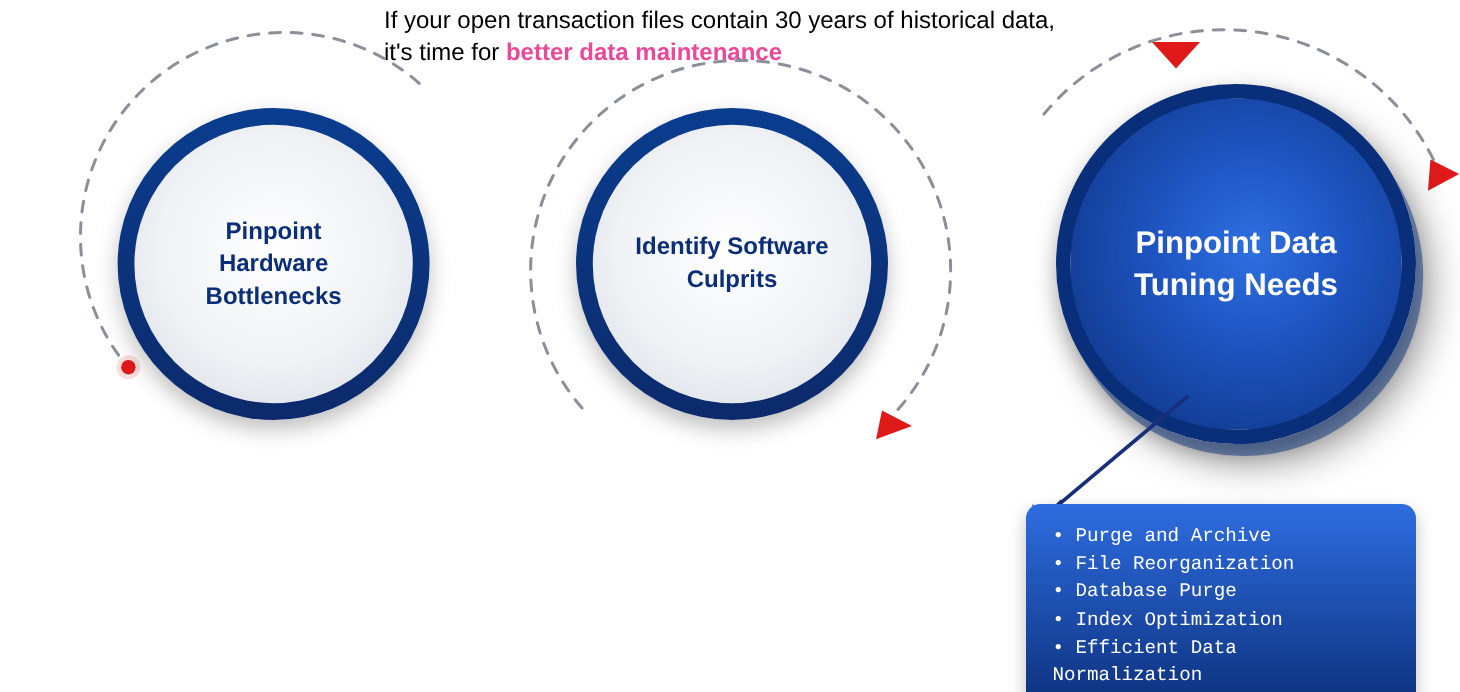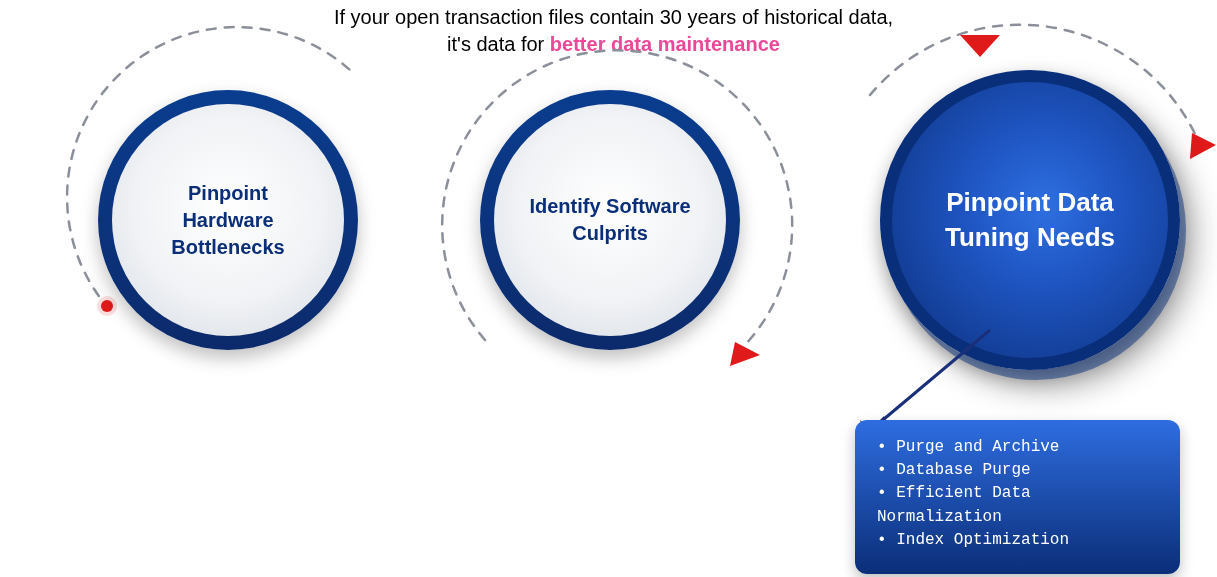--- a/index.html
+++ b/index.html
@@ -18,21 +18,20 @@
     width: 1217px;
     height: 577px;
   }
 
   
   .headline {
     position: absolute;
     top: 4px;
     left: 0;
     right: 20px;
-    text-align: center;
     color: #000;
     font-size: 20px;
     line-height: 1.35;
     font-weight: 500;
     padding-left: 320px;
     padding-right: 290px;
   }
   .headline .emph {
     color: #ec4899;
     font-weight: 700;
@@ -139,21 +138,21 @@
     box-shadow: 0 0 0 4px rgba(224,26,26,0.15);
   }
 </style>
 </head>
 <body>
 
 <div class="stage">
 
   <div class="headline">
     <span>If your open transaction files contain 30 years of historical data,</span><br>
-    <span>it's data for </span><span class="emph">better data maintenance</span>
+    <span>it's time for </span><span class="emph">better data maintenance</span>
   </div>
 
   <svg class="orbit" style="left:50px; top:30px;" width="360" height="360">
     <path d="M 60 280
              A 170 170 0 0 1 300 40" fill="none" stroke="#8a8f99" stroke-width="2.5" stroke-dasharray="9 9" stroke-linecap="round"></path>
   </svg>
   <div class="dot" style="left:101px; top:300px;"></div>
 
   <svg class="orbit" style="left:430px; top:30px;" width="380" height="380">
     <path d="M 55 310
@@ -195,18 +194,19 @@
   <svg class="lead" style="left:830px; top:320px;" width="220" height="160">
     <line x1="160" y1="10" x2="35" y2="115" stroke="#1a2f7a" stroke-width="3"></line>
     <polygon points="35,115 54,96 60,112" fill="#1a2f7a"></polygon>
     <polygon points="35,115 30,100 46,113" fill="#1a2f7a"></polygon>
 
     <polygon points="28,120 52,99 57,118" fill="#1a2f7a"></polygon>
   </svg>
 
   <div class="panel">
     <div class="row">Purge and Archive</div>
+    <div class="row">File Reorganization</div>
     <div class="row">Database Purge</div>
+    <div class="row">Index Optimization</div>
     <div class="row">Efficient Data Normalization</div>
-    <div class="row">Index Optimization</div>
   </div>
 
 </div>
 
 </body></html>

